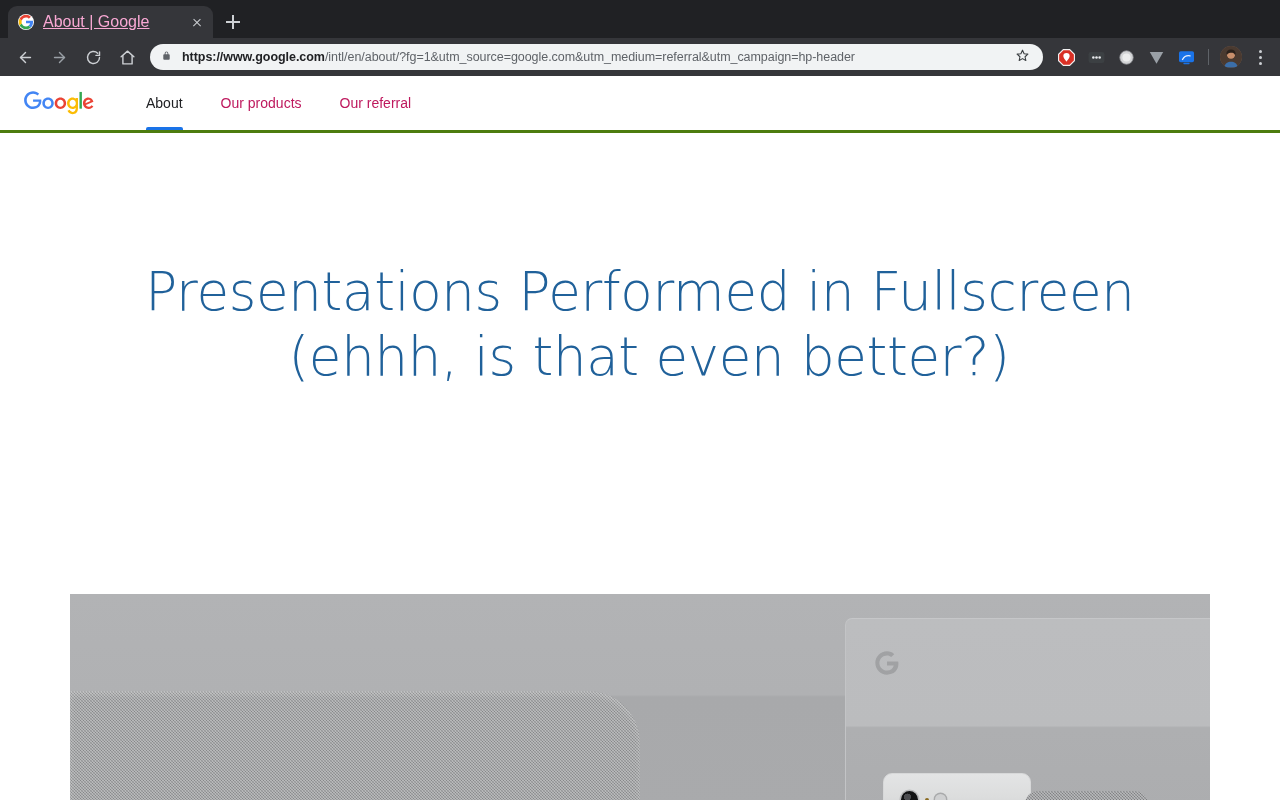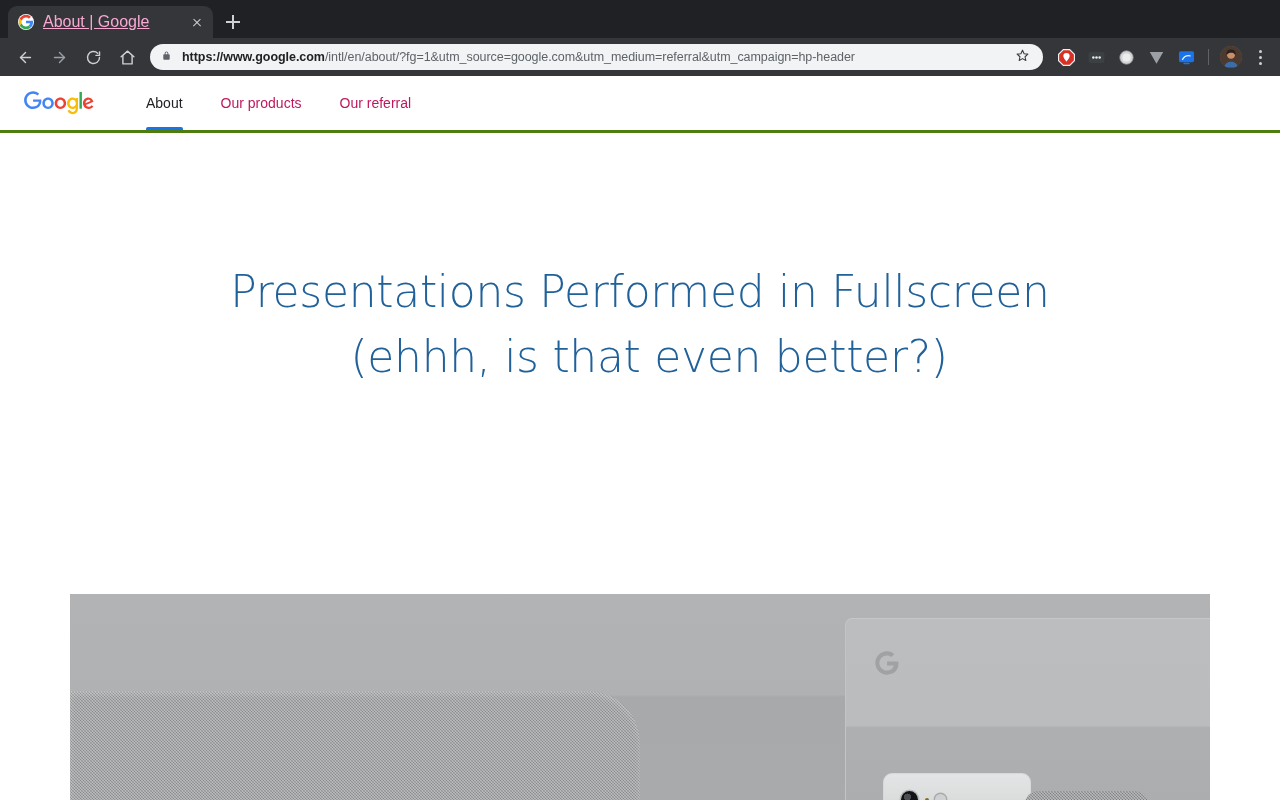--- a/index.html
+++ b/index.html
@@ -114,21 +114,21 @@
   .navlink.active::after {
     content:""; position:absolute; left:0; right:0; bottom:0;
     height:3px; background:#1a73e8; border-radius:2px 2px 0 0;
   }
 
   .hero {
     padding-top:126px; text-align:center;
   }
   .hero h1 {
     font-family:"DejaVu Sans", sans-serif;
-    font-weight:300; font-size:44px; line-height:65px;
+    font-weight:300; font-size:53px; line-height:65px;
     color:#20619a; letter-spacing:-0.3px;
   }
   .hero h1 .l2 { display:block;margin-left:18px; }
 
   .hero-image {
     position:absolute; left:70px; top:518px;
     width:1140px; height:219px;
     background:#b4b5b7;
     overflow:hidden;
   }

